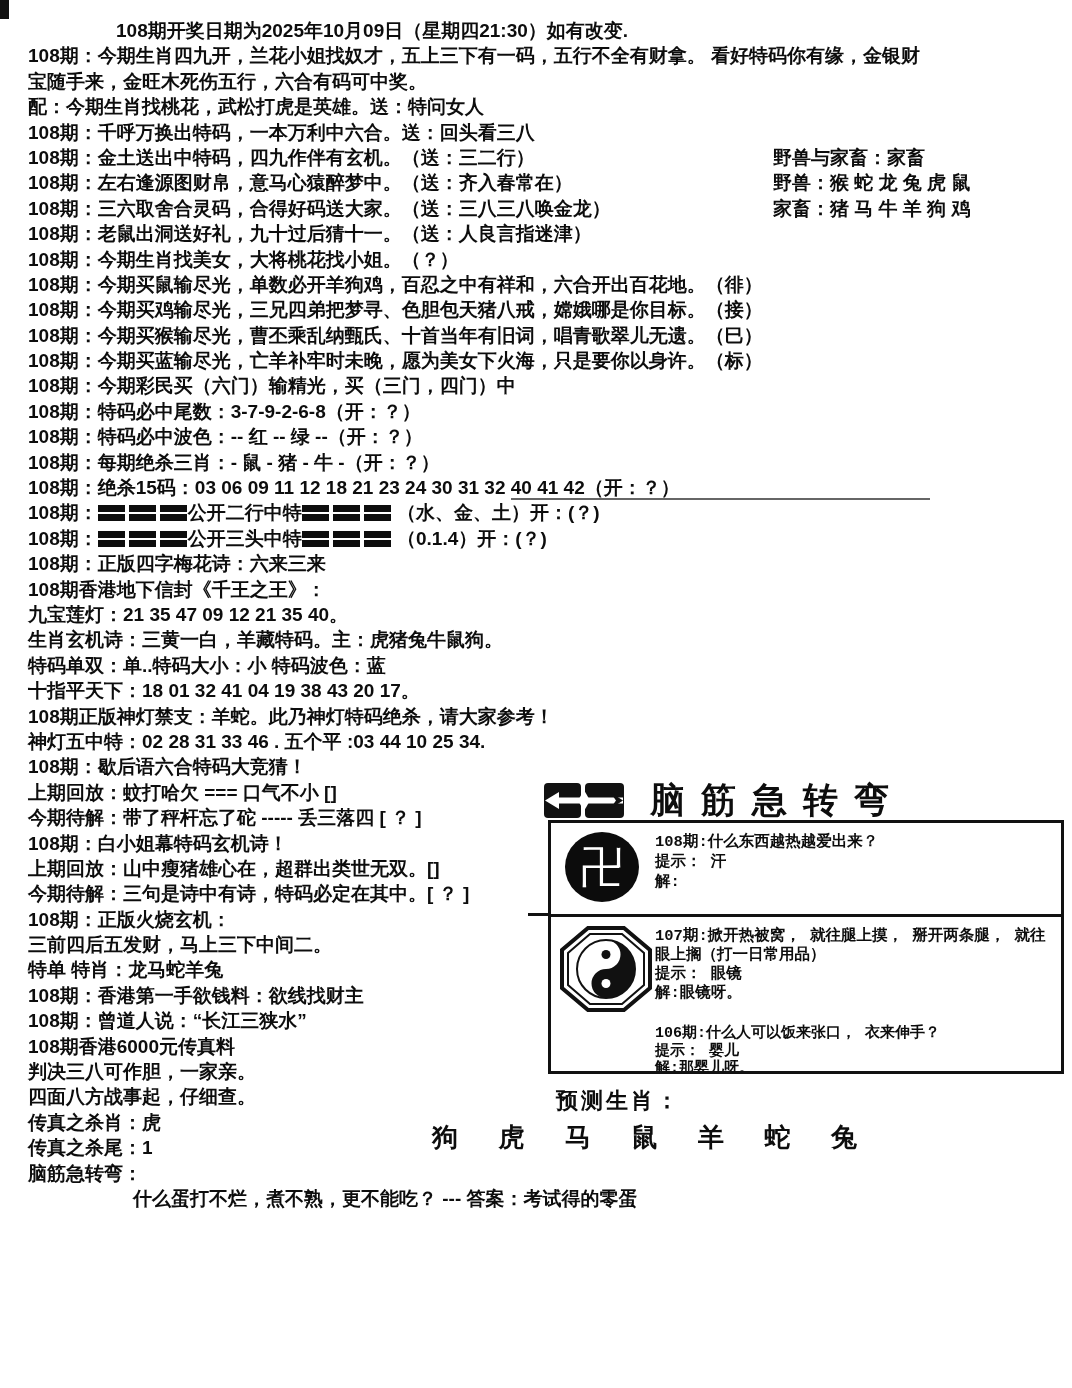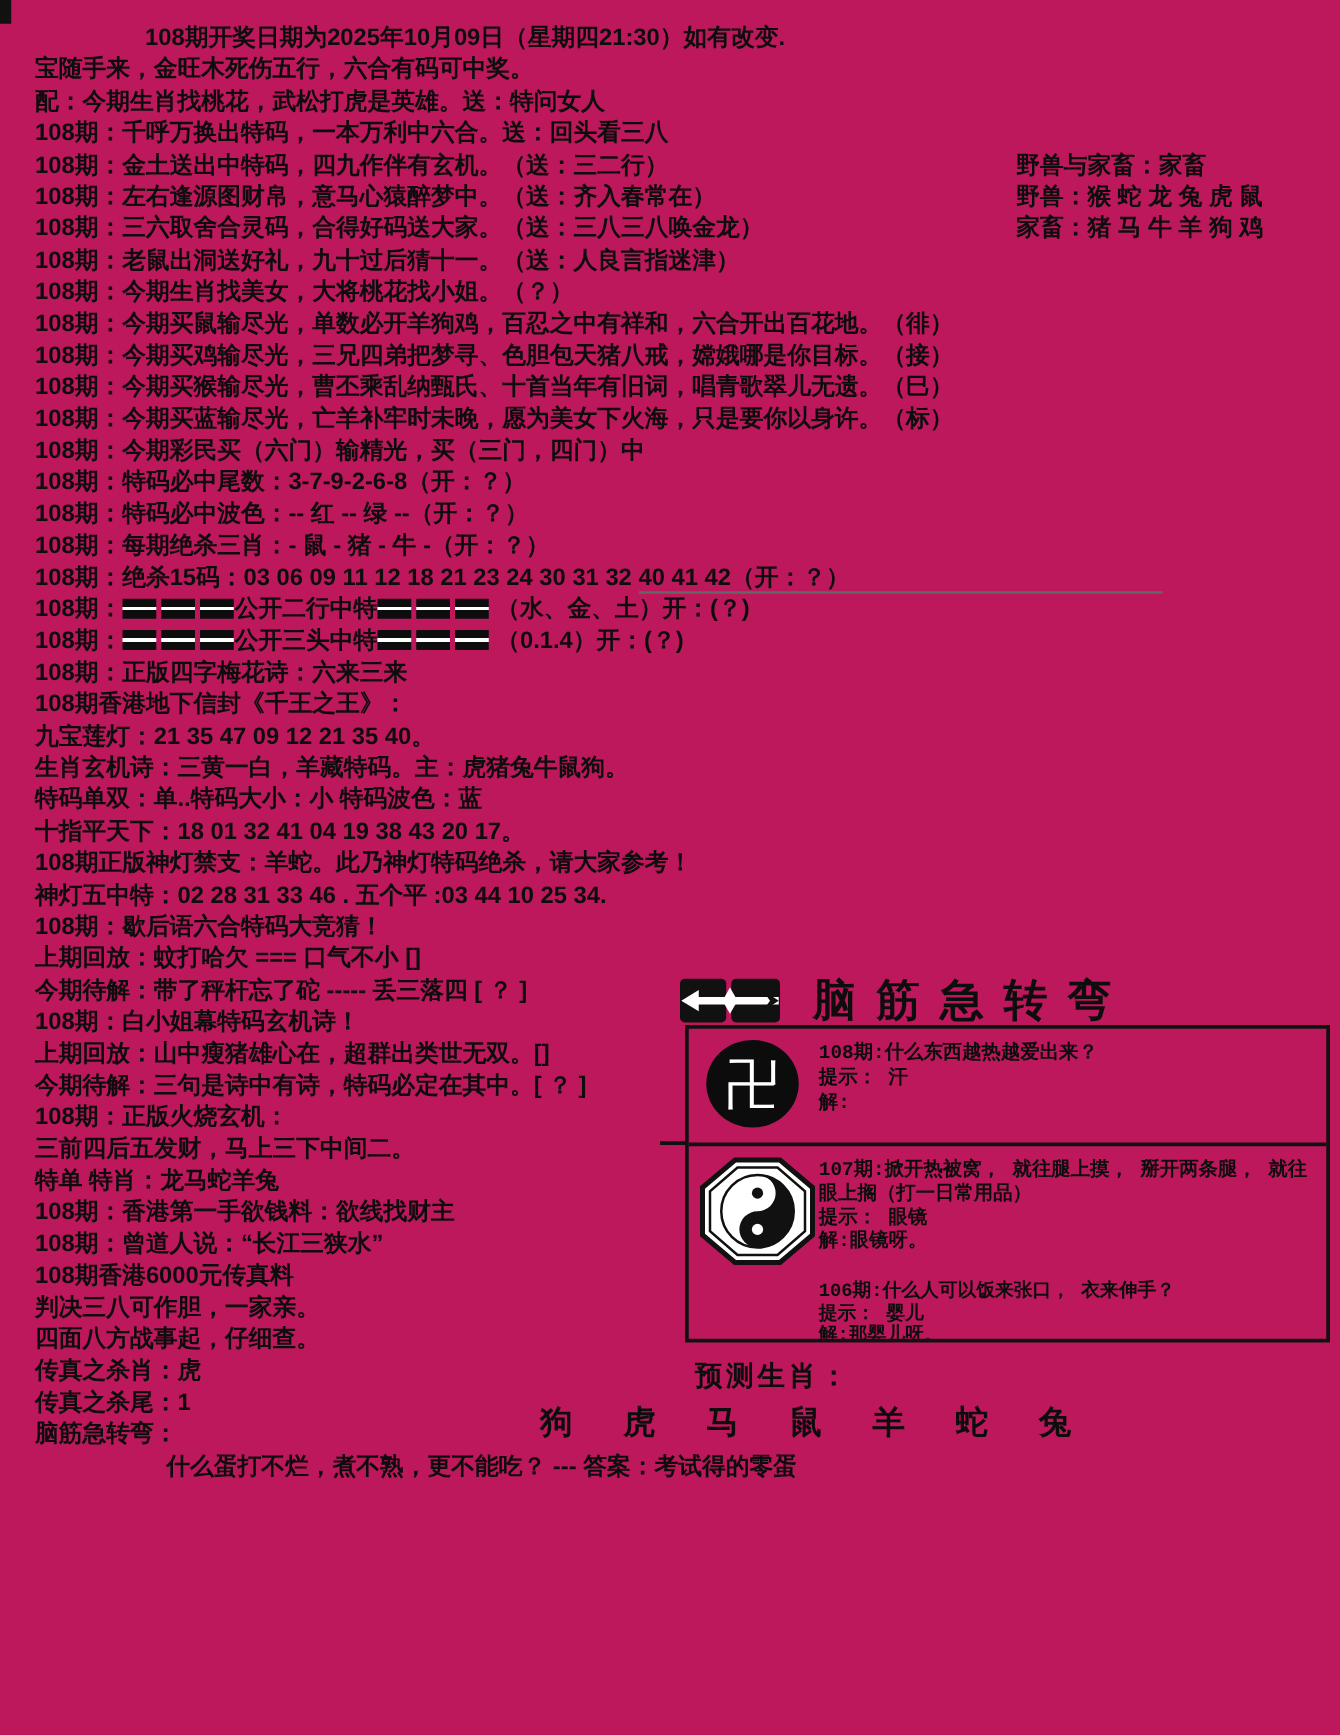--- a/index.html
+++ b/index.html
@@ -1,33 +1,33 @@
 <!DOCTYPE html>
 <html><head>
 <meta charset="utf-8">
 <style>
   html,body{margin:0;padding:0;background:#e8e8e8;}
   .page{
     position:relative;
     width:1072px;height:1388px;
-    background:#be185d;
+    background:#ffffff;
     overflow:hidden;
     font-family:"Liberation Sans","DejaVu Sans",sans-serif;
     font-weight:700;
     color:#0d0d0d;
   }
   .corner-mark{position:absolute;left:0;top:0;width:9px;height:19px;background:#111;}
   
   .left-col{position:absolute;left:28px;top:18px;width:1030px;}
   .ln{
     position:relative;
     height:25.4px;line-height:25.4px;
     font-size:19px;white-space:nowrap;
   }
-  .ln .note{position:absolute;left:745px;top:0;margin-left:40px;}
+  .ln .note{position:absolute;left:745px;top:0;}
   .bar{
     display:inline-block;width:27px;height:16px;margin:0 4px -2px 0;
     background:linear-gradient(#0d0d0d 0 42%,#ffffff 42% 58%,#0d0d0d 58% 100%);
   }
   .bar.last{margin-right:1px;}
   .ulx{border-bottom:2px solid #666;padding-right:250px;}
   
   .panel-head{position:absolute;left:544px;top:779px;height:42px;display:flex;align-items:center;}
   .panel-title{font-size:35px;font-weight:900;letter-spacing:16px;margin-left:26px;white-space:nowrap;}
   .bt-box{
@@ -62,20 +62,21 @@
 </style>
 </head>
 <body>
 
 <div class="page">
 
   <div class="corner-mark"></div>
 
   <div class="left-col" id="left-col">
       <div class="ln" style="padding-left: 88px;">108期开奖日期为2025年10月09日（星期四21:30）如有改变.</div>
+      <div class="ln">108期：今期生肖四九开，兰花小姐找奴才，五上三下有一码，五行不全有财拿。 看好特码你有缘，金银财</div>
       <div class="ln">宝随手来，金旺木死伤五行，六合有码可中奖。</div>
       <div class="ln">配：今期生肖找桃花，武松打虎是英雄。送：特问女人</div>
       <div class="ln">108期：千呼万换出特码，一本万利中六合。送：回头看三八</div>
       <div class="ln">108期：金土送出中特码，四九作伴有玄机。（送：三二行）<span class="note">野兽与家畜：家畜</span></div>
       <div class="ln">108期：左右逢源图财帛，意马心猿醉梦中。（送：齐入春常在）<span class="note">野兽：猴 蛇 龙 兔 虎 鼠</span></div>
       <div class="ln">108期：三六取舍合灵码，合得好码送大家。（送：三八三八唤金龙）<span class="note">家畜：猪 马 牛 羊 狗 鸡</span></div>
       <div class="ln">108期：老鼠出洞送好礼，九十过后猜十一。（送：人良言指迷津）</div>
       <div class="ln">108期：今期生肖找美女，大将桃花找小姐。（？）</div>
       <div class="ln">108期：今期买鼠输尽光，单数必开羊狗鸡，百忍之中有祥和，六合开出百花地。（徘）</div>
       <div class="ln">108期：今期买鸡输尽光，三兄四弟把梦寻、色胆包天猪八戒，嫦娥哪是你目标。（接）</div>

